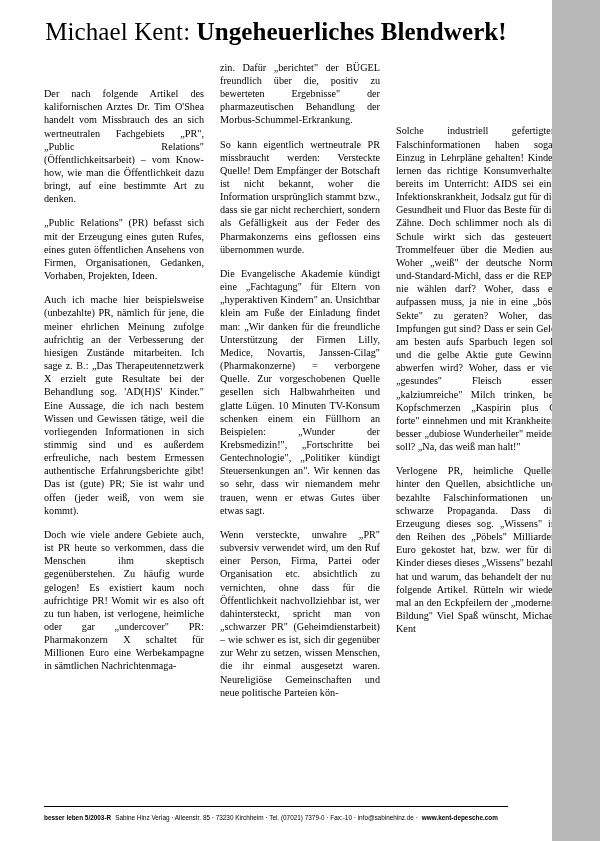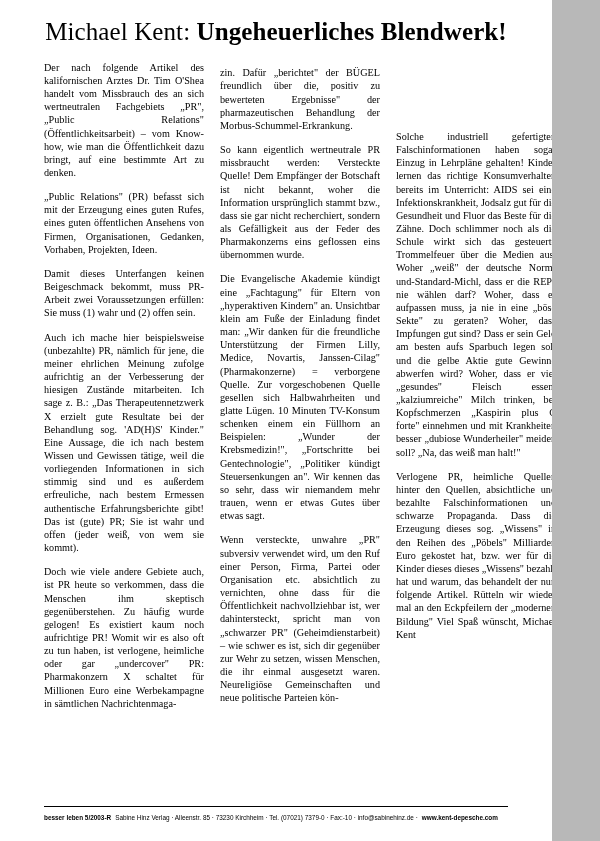--- a/index.html
+++ b/index.html
@@ -102,21 +102,20 @@
     <h1 class="title">
       <span class="t-normal">Michael Kent:</span>
       <span class="t-bold">Ungeheuerliches Blendwerk!</span>
     </h1>
 
     <div class="columns">
 
       <div class="col">
         <p>Der nach folgende Artikel des kalifornischen Arztes Dr. Tim O'Shea handelt vom Missbrauch des an sich wertneutralen Fachgebiets „PR", „Public Relations" (Öffentlichkeitsarbeit) – vom Know-how, wie man die Öffentlichkeit dazu bringt, auf eine bestimmte Art zu denken.</p>
         <p>„Public Relations" (PR) befasst sich mit der Erzeugung eines guten Rufes, eines guten öffentlichen Ansehens von Firmen, Organisationen, Gedanken, Vorhaben, Projekten, Ideen.</p>
-        <p>Damit dieses Unterfangen keinen Beigeschmack bekommt, muss PR-Arbeit zwei Voraussetzungen erfüllen: Sie muss (1) wahr und (2) offen sein.</p>
         <p>Auch ich mache hier beispielsweise (unbezahlte) PR, nämlich für jene, die meiner ehrlichen Meinung zufolge aufrichtig an der Verbesserung der hiesigen Zustände mitarbeiten. Ich sage z. B.: „Das Therapeutennetzwerk X erzielt gute Resultate bei der Behandlung sog. 'AD(H)S' Kinder." Eine Aussage, die ich nach bestem Wissen und Gewissen tätige, weil die vorliegenden Informationen in sich stimmig sind und es außerdem erfreuliche, nach bestem Ermessen authentische Erfahrungsberichte gibt! Das ist (gute) PR; Sie ist wahr und offen (jeder weiß, von wem sie kommt).</p>
         <p>Doch wie viele andere Gebiete auch, ist PR heute so verkommen, dass die Menschen ihm skeptisch gegenüberstehen. Zu häufig wurde gelogen! Es existiert kaum noch aufrichtige PR! Womit wir es also oft zu tun haben, ist verlogene, heimliche oder gar „undercover" PR: Pharmakonzern X schaltet für Millionen Euro eine Werbekampagne in sämtlichen Nachrichtenmaga-</p>
       </div>
 
       <div class="col">
         <p>zin. Dafür „berichtet" der BÜGEL freundlich über die, positiv zu bewerteten Ergebnisse" der pharmazeutischen Behandlung der Morbus-Schummel-Erkrankung.</p>
         <p>So kann eigentlich wertneutrale PR missbraucht werden: Versteckte Quelle! Dem Empfänger der Botschaft ist nicht bekannt, woher die Information ursprünglich stammt bzw., dass sie gar nicht recherchiert, sondern als Gefälligkeit aus der Feder des Pharmakonzerns eins geflossen eins übernommen wurde.</p>
         <p>Die Evangelische Akademie kündigt eine „Fachtagung" für Eltern von „hyperaktiven Kindern" an. Unsichtbar klein am Fuße der Einladung findet man: „Wir danken für die freundliche Unterstützung der Firmen Lilly, Medice, Novartis, Janssen-Cilag" (Pharmakonzerne) = verborgene Quelle. Zur vorgeschobenen Quelle gesellen sich Halbwahrheiten und glatte Lügen. 10 Minuten TV-Konsum schenken einem ein Füllhorn an Beispielen: „Wunder der Krebsmedizin!", „Fortschritte bei Gentechnologie", „Politiker kündigt Steuersenkungen an". Wir kennen das so sehr, dass wir niemandem mehr trauen, wenn er etwas Gutes über etwas sagt.</p>
         <p>Wenn versteckte, unwahre „PR" subversiv verwendet wird, um den Ruf einer Person, Firma, Partei oder Organisation etc. absichtlich zu vernichten, ohne dass für die Öffentlichkeit nachvollziehbar ist, wer dahintersteckt, spricht man von „schwarzer PR" (Geheimdienstarbeit) – wie schwer es ist, sich dir gegenüber zur Wehr zu setzen, wissen Menschen, die ihr einmal ausgesetzt waren. Neureligiöse Gemeinschaften und neue politische Parteien kön-</p>
       </div>

